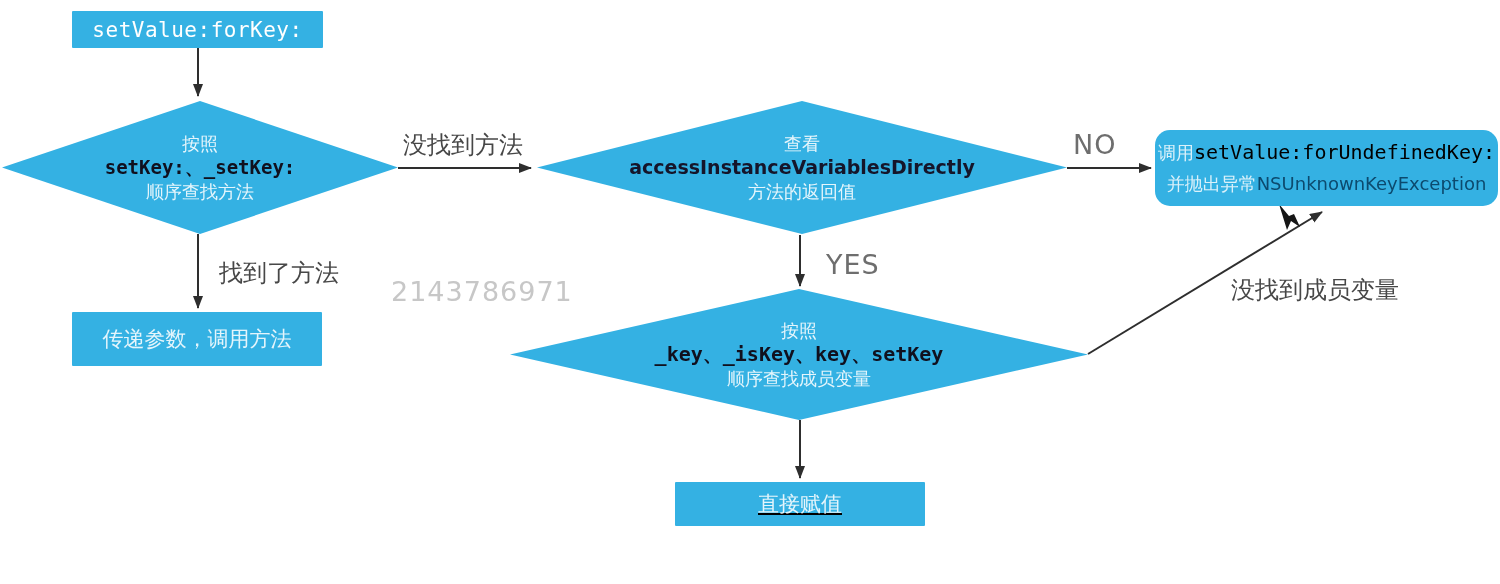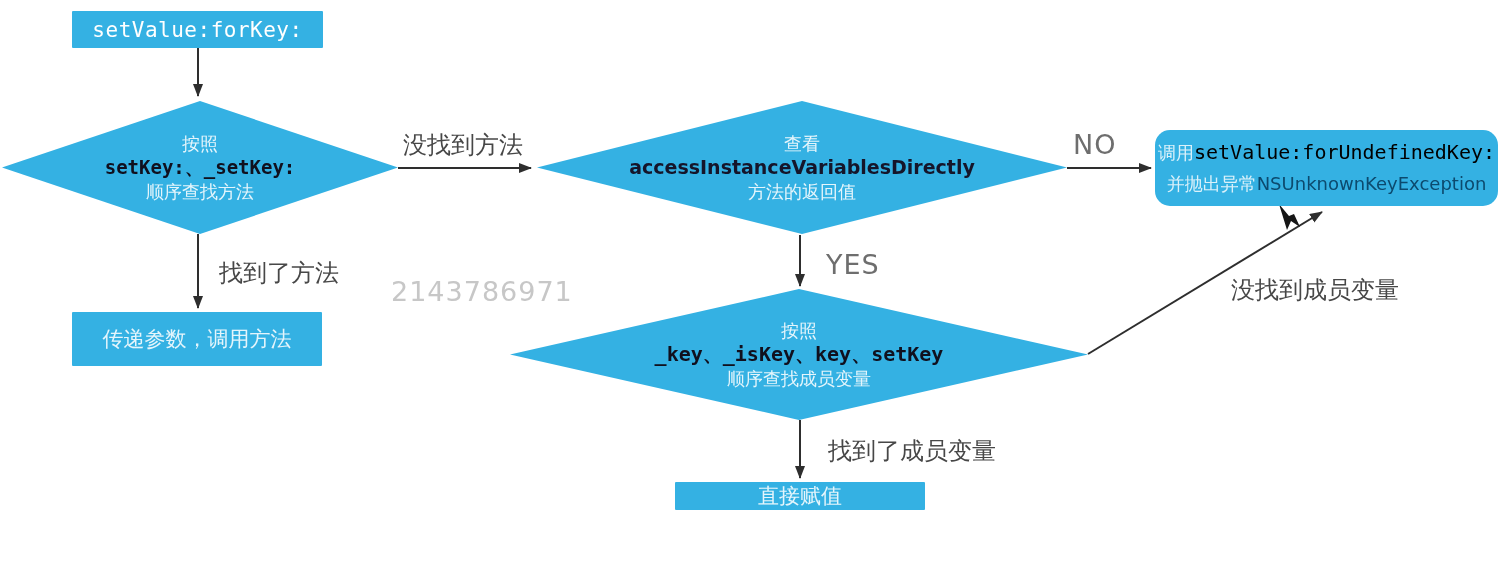--- a/index.html
+++ b/index.html
@@ -22,21 +22,21 @@
   }
   .box { border-radius:1px;text-align:center; }
   .diamond { clip-path:polygon(50% 0, 100% 50%, 50% 100%, 0 50%); }
 
   .box-start        { left:72px;   top:11px;  width:251px; height:37px; }
   .diamond-method   { left:2px;    top:101px; width:396px; height:133px; }
   .diamond-access   { left:537px;  top:101px; width:530px; height:133px; }
   .diamond-ivar     { left:510px;  top:289px; width:578px; height:131px; }
   .box-call         { left:72px;   top:312px; width:250px; height:54px; }
   .box-exception    { left:1155px; top:130px; width:343px; height:76px;border-radius:15px; }
-  .box-assign       { left:675px;  top:482px; width:250px; height:28px; }
+  .box-assign       { left:675px;  top:482px; width:250px; height:44px;text-decoration:underline; }
 
   
   .code-white {
     font-family:"DejaVu Sans Mono", monospace;
     color:#ffffff; font-size:21px; letter-spacing:0.5px;
   }
   .zh-white {
     color:rgba(255,255,255,0.87);
     font-size:18px; line-height:23px;
   }
@@ -142,17 +142,16 @@
 
   <div class="shape box box-assign">
     <span class="zh-white">直接赋值</span>
   </div>
 
   <div class="edge-label lbl-no-method">没找到方法</div>
   <div class="edge-label lbl-found-meth">找到了方法</div>
   <div class="yn-label  lbl-no">NO</div>
   <div class="yn-label  lbl-yes">YES</div>
   <div class="edge-label lbl-no-ivar">没找到成员变量</div>
-  <div class="edge-label lbl-found-ivar">找到了成员变量</div>
 
   <div class="watermark">2143786971</div>
 
 </div>
 
 </body></html>

